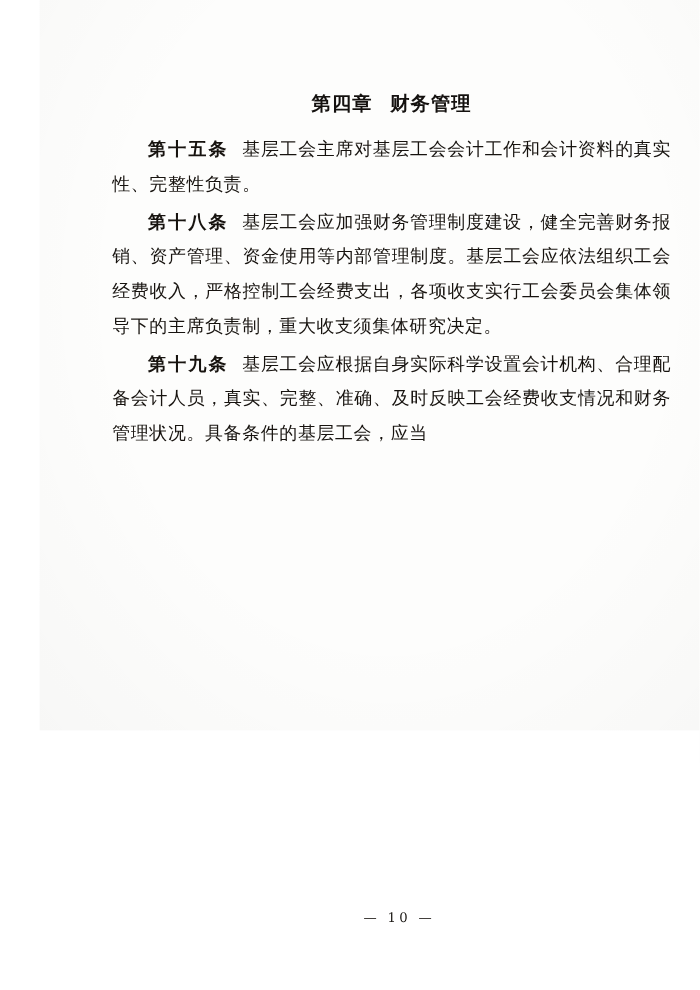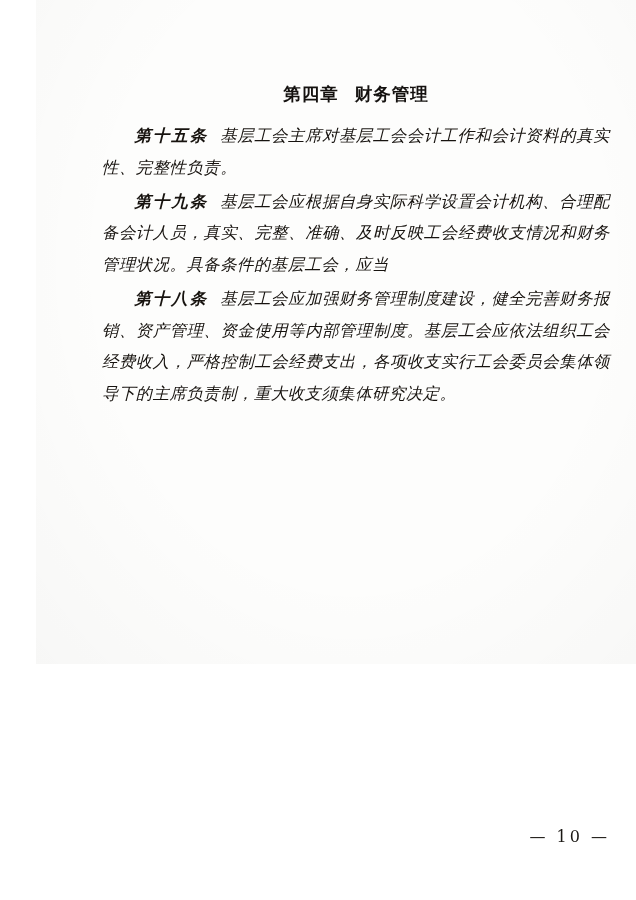--- a/index.html
+++ b/index.html
@@ -51,39 +51,38 @@
   }
   .para {
     font-size: 16.3px;
     line-height: 1.95;
     color: #17130f;
     text-align: justify;
     text-justify: inter-ideograph;
     margin: 0 0 2px 0;
     text-indent: 2em;
     letter-spacing: 0.6px;
-    font-style: italic;
   }
   .para .art-no {
     font-weight: bold;
     letter-spacing: 2px;
   }
   .para .sp {
     display: inline-block;
     width: 0.75em;
   }
   .page-number {
     position: absolute;
     left: 0;
     top: 745px;
     width: 508px;
-    text-align: right;
+    text-align: center;
     padding-left: 14px;
     box-sizing: border-box;
-    font-size: 16px;
+    font-size: 12px;
     color: #1a1713;
     letter-spacing: 3px;
   }
 </style>
 </head>
 <body>
 
 <div id="page">
   <div id="content">
 
@@ -91,23 +90,23 @@
       <span>第四章</span><span class="gap"></span><span>财务管理</span>
     </h1>
 
     <p class="para">
       <span class="art-no">第十五条</span><span class="sp"></span><span>基层工会主席对基层工会会计工作和会计资料的真实性、完整性负责。</span>
     </p>
 
 
 
     <p class="para">
-      <span class="art-no">第十九条</span><span class="sp"></span><span>基层工会应根据自身实际科学设置会计机构、合理配备会计人员，真实、完整、准确、及时反映工会经费收支情况和财务管理状况。具备条件的基层工会，应当</span>
+      <span class="art-no">第十八条</span><span class="sp"></span><span>基层工会应加强财务管理制度建设，健全完善财务报销、资产管理、资金使用等内部管理制度。基层工会应依法组织工会经费收入，严格控制工会经费支出，各项收支实行工会委员会集体领导下的主席负责制，重大收支须集体研究决定。</span>
     </p>
 
     <p class="para">
-      <span class="art-no">第十八条</span><span class="sp"></span><span>基层工会应加强财务管理制度建设，健全完善财务报销、资产管理、资金使用等内部管理制度。基层工会应依法组织工会经费收入，严格控制工会经费支出，各项收支实行工会委员会集体领导下的主席负责制，重大收支须集体研究决定。</span>
+      <span class="art-no">第十九条</span><span class="sp"></span><span>基层工会应根据自身实际科学设置会计机构、合理配备会计人员，真实、完整、准确、及时反映工会经费收支情况和财务管理状况。具备条件的基层工会，应当</span>
     </p>
 
     <div class="page-number">— 10 —</div>
 
   </div>
 </div>
 
 </body></html>

